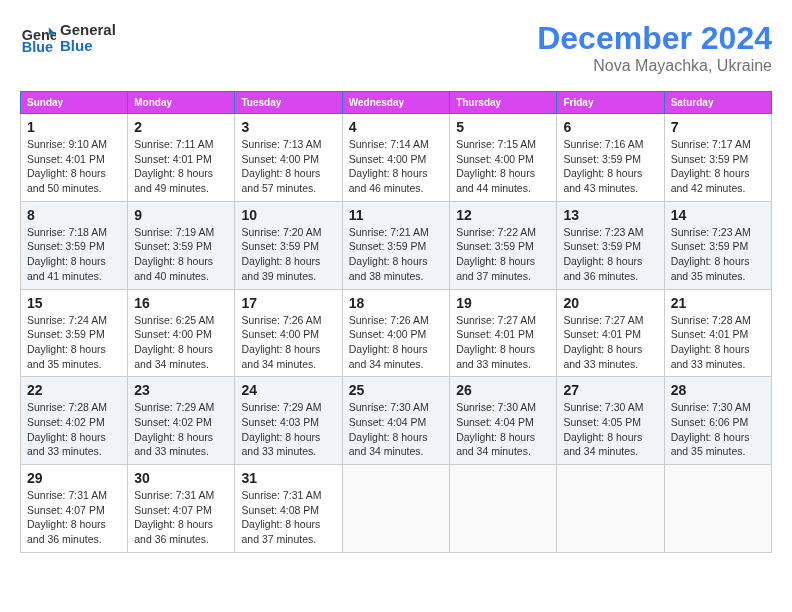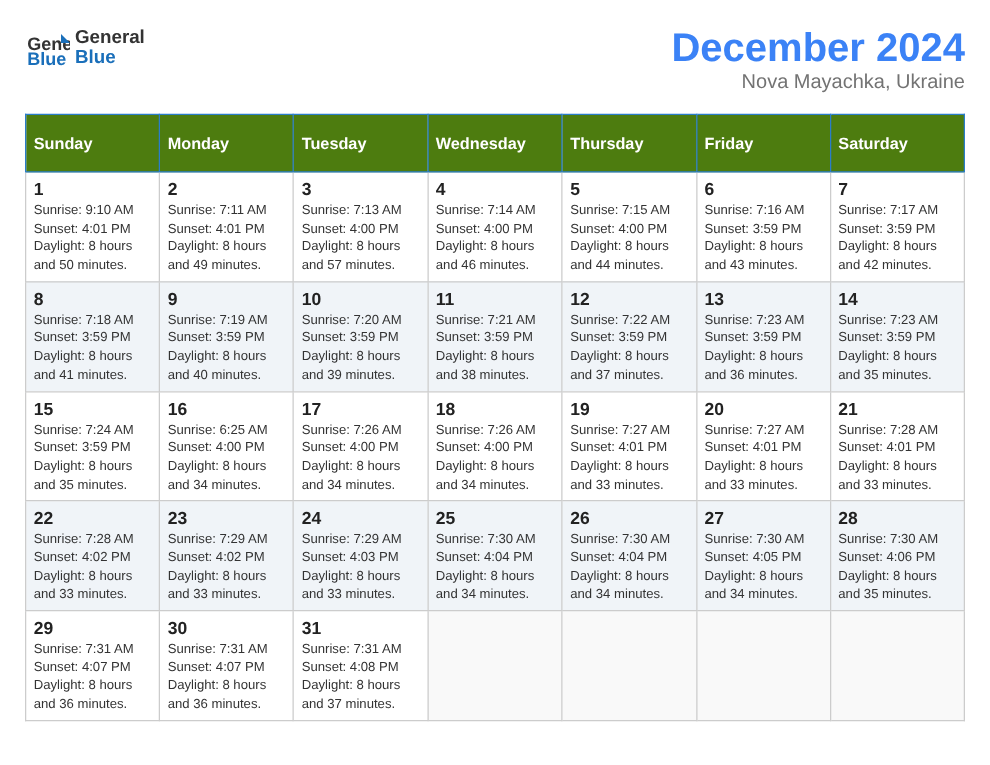--- a/index.html
+++ b/index.html
@@ -36,25 +36,25 @@
     .location {
       font-size: 16px;
       color: #737373;
     }
     .calendar {
       width: 100%;
       border-collapse: collapse;
       font-size: 11px;
     }
     .calendar th {
-      background: #4d7c0f;
+      background: #d946ef;
       color: #fff;
-      padding: 15px 6px;
+      padding: 5px 6px;
       text-align: left;
-      font-size: 13px;
+      font-size: 10px;
       font-weight: bold;
       border: 1px solid #2a7dc9;
     }
     .calendar td {
       border: 1px solid #ccc;
       vertical-align: top;
       padding: 5px 6px;
       width: 108px;
       min-height: 80px;
       background: #fff;
@@ -332,21 +332,21 @@
           <div class="day-info">
             <div>Sunrise: 7:30 AM</div>
             <div>Sunset: 4:05 PM</div>
             <div>Daylight: 8 hours and 34 minutes.</div>
           </div>
         </td>
         <td>
           <span class="day-num">28</span>
           <div class="day-info">
             <div>Sunrise: 7:30 AM</div>
-            <div>Sunset: 4:06 PM</div>
+            <div>Sunset: 6:06 PM</div>
             <div>Daylight: 8 hours and 35 minutes.</div>
           </div>
         </td>
       </tr>
       <tr>
         <td>
           <span class="day-num">29</span>
           <div class="day-info">
             <div>Sunrise: 7:31 AM</div>
             <div>Sunset: 4:07 PM</div>

